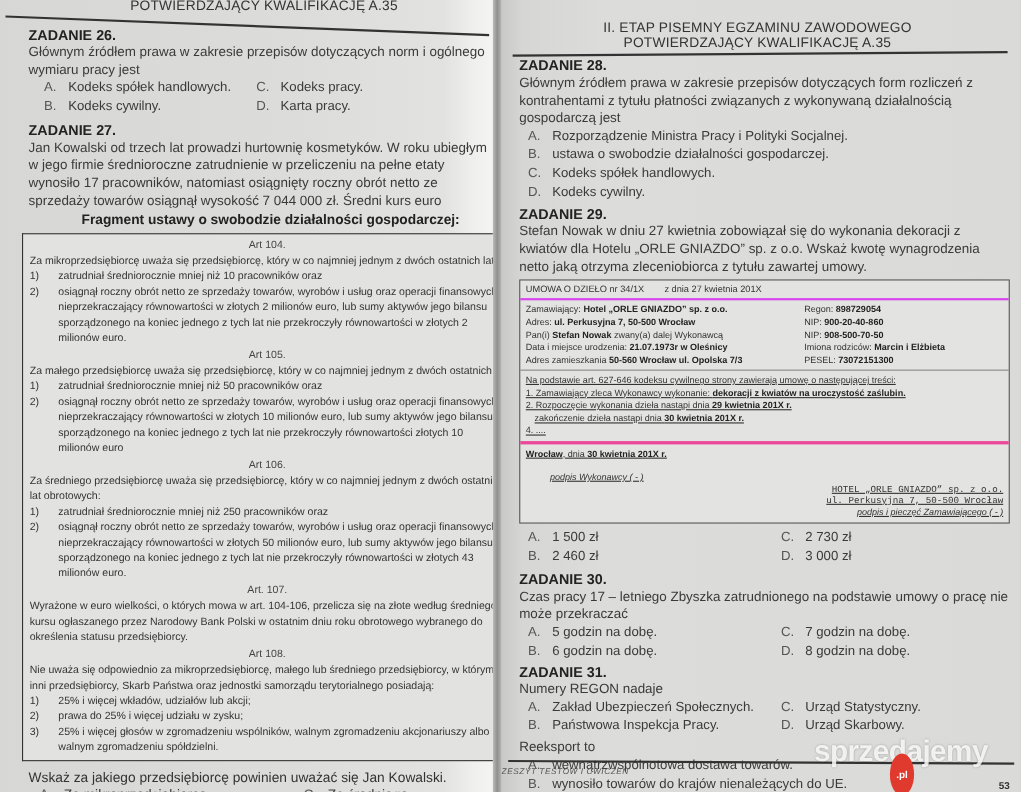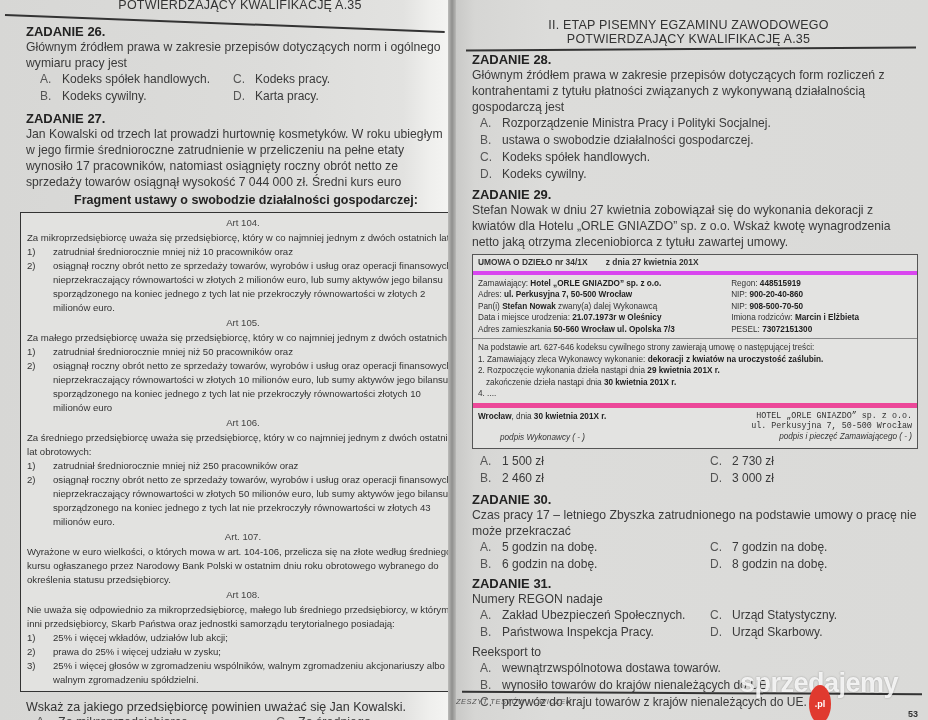--- a/index.html
+++ b/index.html
@@ -42,26 +42,26 @@
   .art { text-align: center; margin: 1px 0; color: #444; }
   .num-item { display: flex; gap: 14px; }
   .num-item .n { width: 12px; flex: none; }
   .question-line { font-size: 12.5px; margin-top: 8px; color: #333; }
 
   
   .r-content { position: absolute; left: 16px; top: 52px; width: 446px; }
   .contract {
     border: 1px solid #555; margin: 4px 0 4px 0; background: #e3e3e1; font-size: 8.2px; line-height: 11.5px; color: #333;
   }
-  .contract .c-head { border-bottom: 4px solid #d946ef; padding: 2px 5px; font-size: 8.4px; font-weight: bold; }
+  .contract .c-head { border-bottom: 2px solid #d946ef; padding: 2px 5px; font-size: 8.4px; }
   .contract .c-head span + span { margin-left: 16px; }
   .contract .c-parties { display: grid; grid-template-columns: 1.4fr 1fr; padding: 3px 5px; border-bottom: 1px solid #888; }
   .contract b { color: #222; }
-  .contract .c-terms { padding: 3px 5px; border-bottom: 5px solid #ec4899; }
-  .contract .c-sign { display: grid; grid-template-columns: 1fr 1fr; padding: 3px 5px 4px 5px; }
+  .contract .c-terms { padding: 3px 5px; border-bottom: 3px solid #ec4899; text-decoration: underline; }
+  .contract .c-sign { display: grid; grid-template-columns: 1fr; padding: 3px 5px 4px 5px; text-decoration: underline; }
   .stamp { font-family: "Liberation Mono", monospace; text-align: right; font-size: 8.4px; line-height: 10px; }
   .sig { font-style: italic; }
   .foot-rule { position: absolute; left: 6px; width: 460px; height: 1.5px; background: #333; top: 692px; transform: rotate(0.3deg); }
   .foot-left { position: absolute; left: 0; top: 697px; font-size: 7.5px; font-style: italic; color: #555; letter-spacing: 0.5px; }
   .page-num { position: absolute; right: 10px; top: 709px; font-size: 9px; font-weight: bold; color: #333; margin-left: 28px; }
 
   .watermark { position: absolute; left: 740px; top: 668px; display: flex; align-items: center; flex-direction: column; }
   .watermark .wm-text { font-size: 27px; font-weight: bold; color: rgba(255,255,255,0.85); letter-spacing: -0.5px;
     text-shadow: 0 0 2px rgba(0,0,0,0.3); }
   .watermark .wm-dot { width: 22px; height: 38px; border-radius: 50%; background: #e03a2f; color: #fff;
@@ -221,21 +221,21 @@
           </div>
           <div class="c-parties">
             <div>
               <div><span>Zamawiający:</span> <b>Hotel „ORLE GNIAZDO” sp. z o.o.</b></div>
               <div><span>Adres:</span> <b>ul. Perkusyjna 7, 50-500 Wrocław</b></div>
               <div><span>Pan(i)</span> <b>Stefan Nowak</b> <span>zwany(a) dalej Wykonawcą</span></div>
               <div><span>Data i miejsce urodzenia:</span> <b>21.07.1973r w Oleśnicy</b></div>
               <div><span>Adres zamieszkania</span> <b>50-560 Wrocław ul. Opolska 7/3</b></div>
             </div>
             <div>
-              <div><span>Regon:</span> <b>448515919</b></div>
+              <div><span>Regon:</span> <b>898729054</b></div>
               <div><span>NIP:</span> <b>900-20-40-860</b></div>
               <div><span>NIP:</span> <b>908-500-70-50</b></div>
               <div><span>Imiona rodziców:</span> <b>Marcin i Elżbieta</b></div>
               <div><span>PESEL:</span> <b>73072151300</b></div>
             </div>
           </div>
           <div class="c-terms">
             <div>Na podstawie art. 627-646 kodeksu cywilnego strony zawierają umowę o następującej treści:</div>
             <div><span>1. Zamawiający zleca Wykonawcy wykonanie:</span> <b>dekoracji z kwiatów na uroczystość zaślubin.</b></div>
             <div><span>2. Rozpoczęcie wykonania dzieła nastąpi dnia</span> <b>29 kwietnia 201X r.</b></div>

